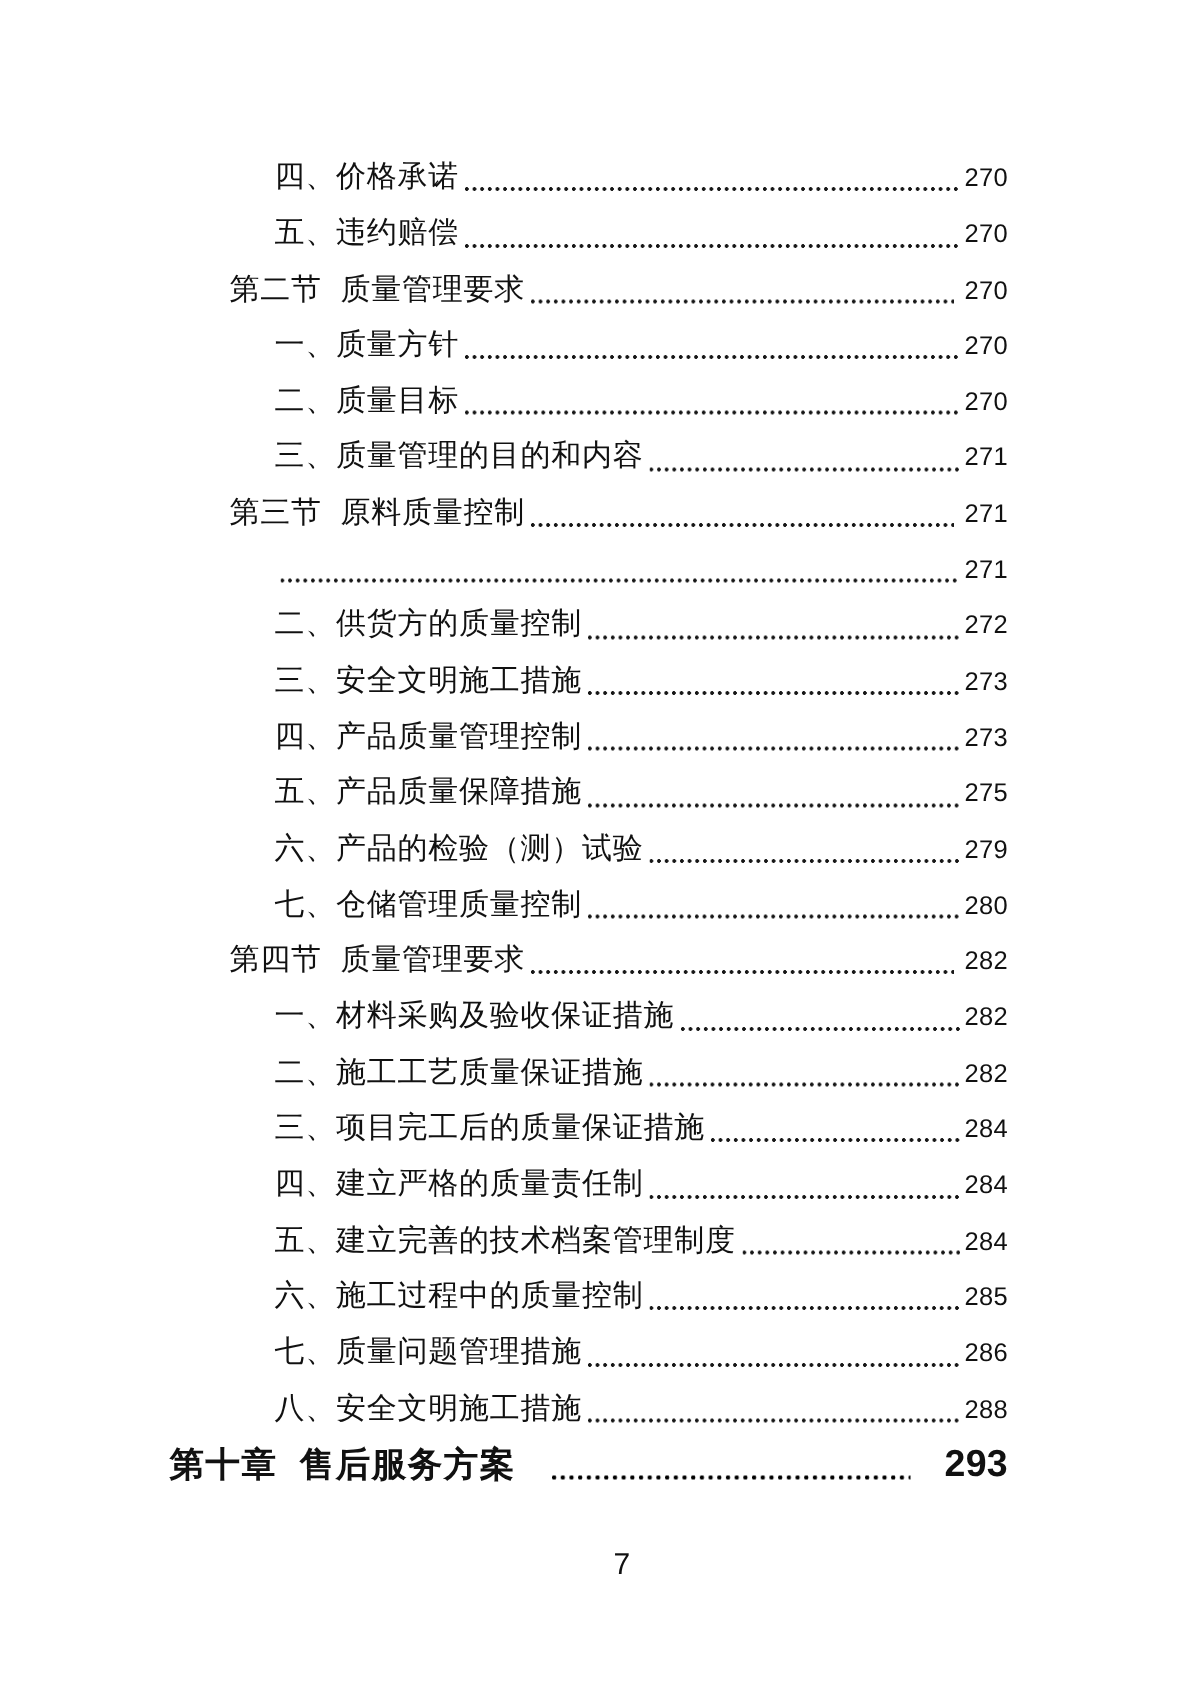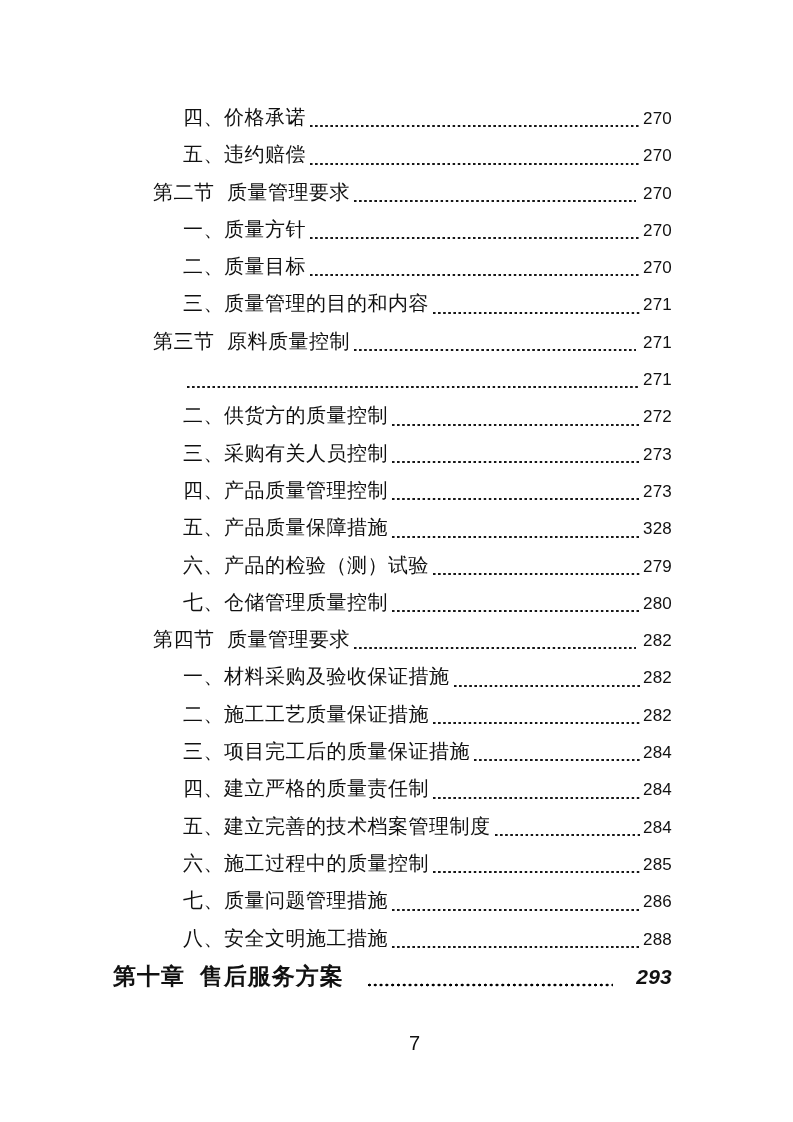--- a/index.html
+++ b/index.html
@@ -63,22 +63,21 @@
     gap: 20px;
   }
   .level-chapter .toc-label { letter-spacing: 1px; }
   .level-chapter .toc-leader {
     background-image: radial-gradient(circle at 1.4px 2px, #000000 1.25px, rgba(0,0,0,0) 1.65px);
     background-size: 5.8px 4px;
     background-position: left bottom 8px;
   }
   .level-chapter .toc-page {
     font-weight: 700;
-    font-size: 21px;
-    font-style: italic;
+    font-size: 25px;
   }
   .footer {
     position: absolute;
     top: 1026px;
     left: 0;
     width: 100%;
     text-align: center;
     line-height: 34px;
   }
   .footer-num {
@@ -132,33 +131,33 @@
       <div class="toc-row level-sub">
     <span class="toc-leader"></span>
     <span class="toc-page">271</span>
   </div>
       <div class="toc-row level-sub">
     <span class="toc-label">二、供货方的质量控制</span>
     <span class="toc-leader"></span>
     <span class="toc-page">272</span>
   </div>
       <div class="toc-row level-sub">
-    <span class="toc-label">三、采购有关人员控制</span>
+    <span class="toc-label">三、安全文明施工措施</span>
     <span class="toc-leader"></span>
     <span class="toc-page">273</span>
   </div>
       <div class="toc-row level-sub">
     <span class="toc-label">四、产品质量管理控制</span>
     <span class="toc-leader"></span>
     <span class="toc-page">273</span>
   </div>
       <div class="toc-row level-sub">
     <span class="toc-label">五、产品质量保障措施</span>
     <span class="toc-leader"></span>
-    <span class="toc-page">328</span>
+    <span class="toc-page">275</span>
   </div>
       <div class="toc-row level-sub">
     <span class="toc-label">六、产品的检验（测）试验</span>
     <span class="toc-leader"></span>
     <span class="toc-page">279</span>
   </div>
       <div class="toc-row level-sub">
     <span class="toc-label">七、仓储管理质量控制</span>
     <span class="toc-leader"></span>
     <span class="toc-page">280</span>

